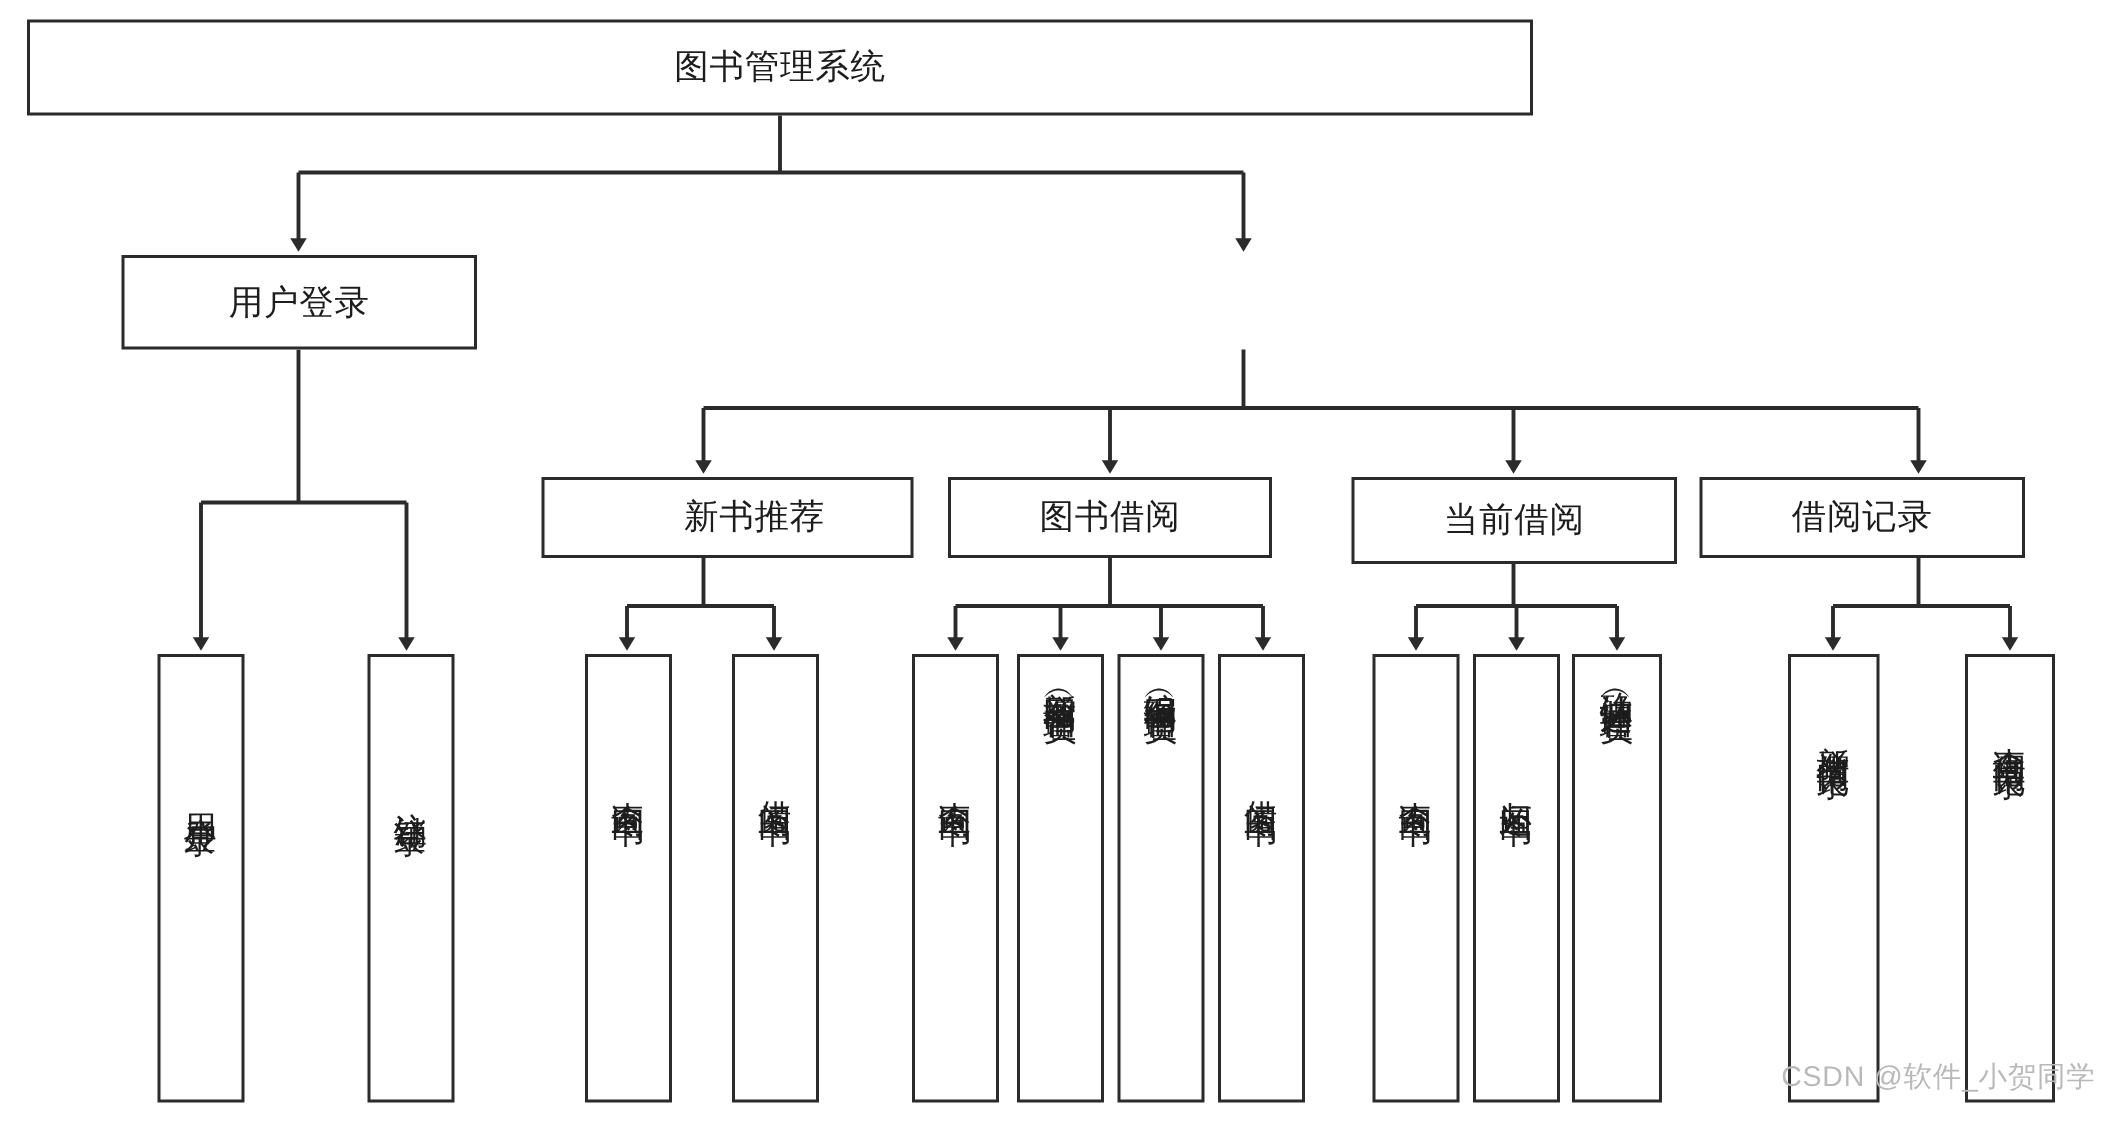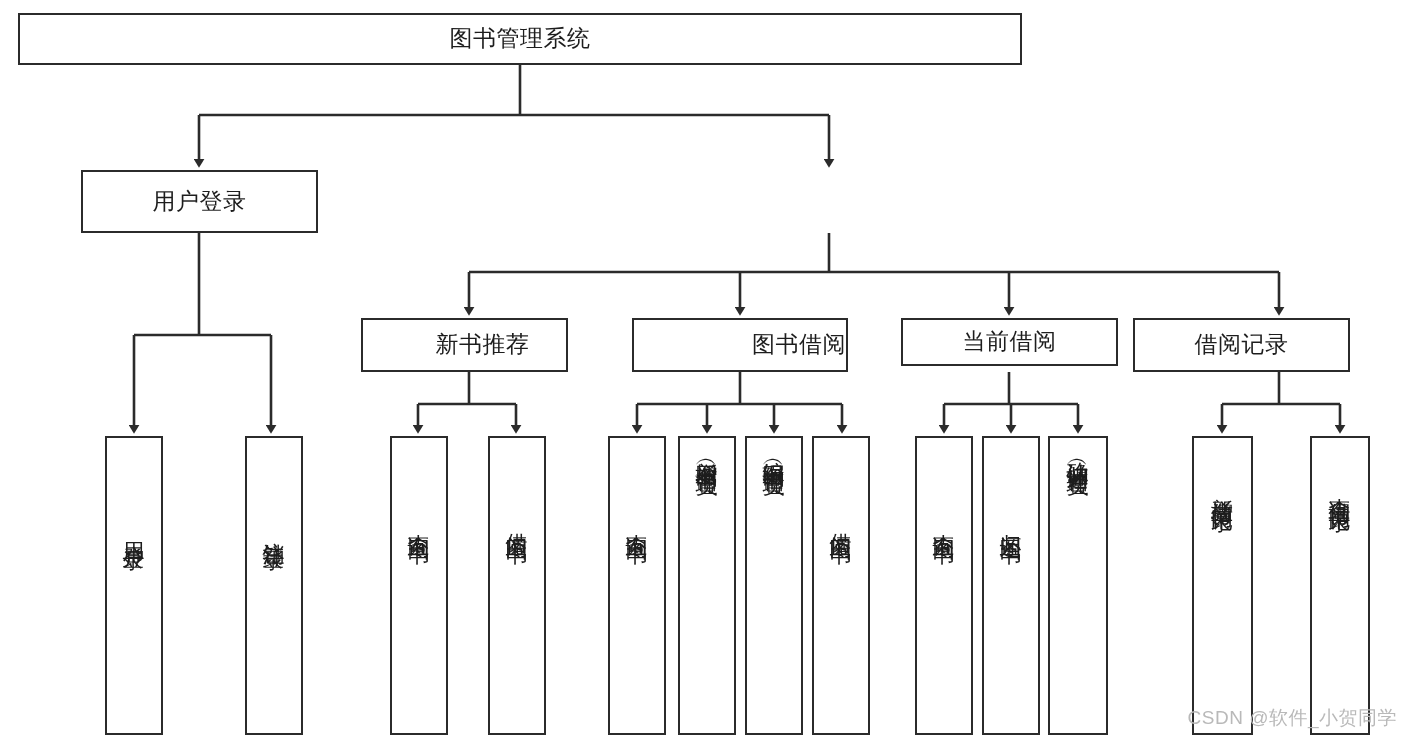--- a/index.html
+++ b/index.html
@@ -123,35 +123,35 @@
       <path d="M1011,404 L1011,426" marker-end="url(#arrow)"></path>
       <path d="M1078,404 L1078,426" marker-end="url(#arrow)"></path>
 
       <path d="M1279,372 L1279,404"></path>
       <path d="M1222,404 L1340,404"></path>
       <path d="M1222,404 L1222,426" marker-end="url(#arrow)"></path>
       <path d="M1340,404 L1340,426" marker-end="url(#arrow)"></path>
     </g>
   </svg>
 
-  <div class="node root horiz" style="left:18px; top:13px; width:1004px; height:52px;">
+  <div class="node root horiz" style="left:18px; top:13px; width:1004px; height:64px;">
     <span class="label">图书管理系统</span>
   </div>
 
   <div class="node horiz" style="left:81px; top:170px; width:237px; height:63px;">
     <span class="label">用户登录</span>
   </div>
 
-  <div class="node horiz" style="left:361px; top:318px; width:207px; height:54px;padding-left:36px;">
+  <div class="node horiz" style="left:361px; top:318px; width:248px; height:54px;padding-left:36px;">
     <span class="label">新书推荐</span>
   </div>
-  <div class="node horiz" style="left:632px; top:318px; width:216px; height:54px;justify-content:flex-end;">
+  <div class="node horiz" style="left:632px; top:318px; width:216px; height:54px;">
     <span class="label">图书借阅</span>
   </div>
-  <div class="node horiz" style="left:901px; top:318px; width:217px; height:48px;">
+  <div class="node horiz" style="left:901px; top:318px; width:217px; height:58px;">
     <span class="label">当前借阅</span>
   </div>
   <div class="node horiz" style="left:1133px; top:318px; width:217px; height:54px;">
     <span class="label">借阅记录</span>
   </div>
 
   <div class="node vert" style="left:105px; top:436px; width:58px; height:299px; padding-top:86px;">
     <span class="label">用户登录</span>
   </div>
   <div class="node vert" style="left:245px; top:436px; width:58px; height:299px; padding-top:86px;">

